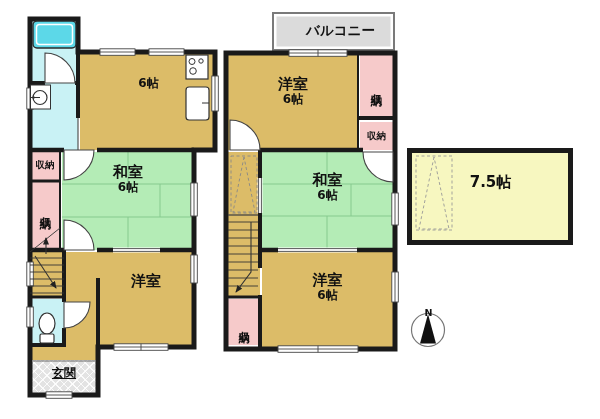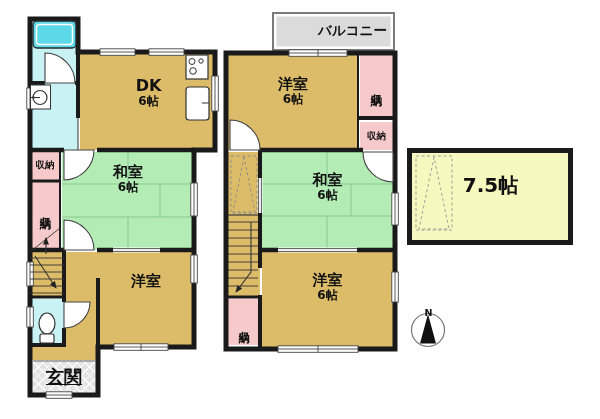--- a/index.html
+++ b/index.html
@@ -199,54 +199,53 @@
       <rect x="40" y="334" width="14" height="9" rx="1.5" fill="#fff" stroke="#333" stroke-width="1.2"></rect>
     </g>
 
     <g>
       <circle cx="428" cy="330" r="16.5" fill="#fff" stroke="#777" stroke-width="1.2"></circle>
       <path d="M428,314 L420,343.5 H436 Z" fill="#111"></path>
     </g>
   </svg>
 
   <div class="lbl lbl-big" style="left:82px;top:77px;width:133px;">
-    <div class="l1">DK</div>
     <div class="l2">6帖</div>
   </div>
   <div class="lbl" style="left:62px;top:164px;width:132px;">
     <div class="l1">和室</div>
     <div class="l2">6帖</div>
   </div>
   <div class="lbl" style="left:98px;top:273px;width:96px;">
     <div class="l1">洋室</div>
   </div>
   <div class="lbl" style="left:31px;top:367px;width:66px;">
-    <div class="l1" style="font-size:18px;text-decoration:underline;">玄関</div>
+    <div class="l1" style="font-size:12px;text-decoration:underline;">玄関</div>
   </div>
   <div class="small-lbl" style="left:30px;top:159px;width:30px;">収納</div>
   <div class="vlbl" style="left:33px;top:186px;width:25px;height:46px;">収納</div>
 
-  <div class="lbl" style="left:284px;top:23px;width:137px;">
+  <div class="lbl" style="left:272px;top:23px;width:137px;">
     <div class="l1" style="font-size:13.5px;">バルコニー</div>
   </div>
   <div class="lbl" style="left:228px;top:76px;width:130px;">
     <div class="l1">洋室</div>
     <div class="l2">6帖</div>
   </div>
   <div class="vlbl" style="left:362px;top:61px;width:29px;height:50px;">収納</div>
   <div class="small-lbl" style="left:359px;top:130px;width:35px;">収納</div>
   <div class="lbl" style="left:262px;top:172px;width:131px;">
     <div class="l1">和室</div>
     <div class="l2">6帖</div>
   </div>
   <div class="lbl" style="left:262px;top:272px;width:131px;">
     <div class="l1">洋室</div>
     <div class="l2">6帖</div>
   </div>
   <div class="vlbl" style="left:231px;top:302px;width:25px;height:41px;font-size:11px;">収納</div>
 
   <div class="lbl lbl-big" style="left:412px;top:174px;width:157px;">
-    <div class="l2" style="font-size:20px;">7.5帖</div>
+    <div class="l2" style="font-size:15px;">7.5帖</div>
   </div>
 
   <div class="compass-n" style="left:422px;top:307px;width:13px;">N</div>
 
 </div>
 
 </body></html>

